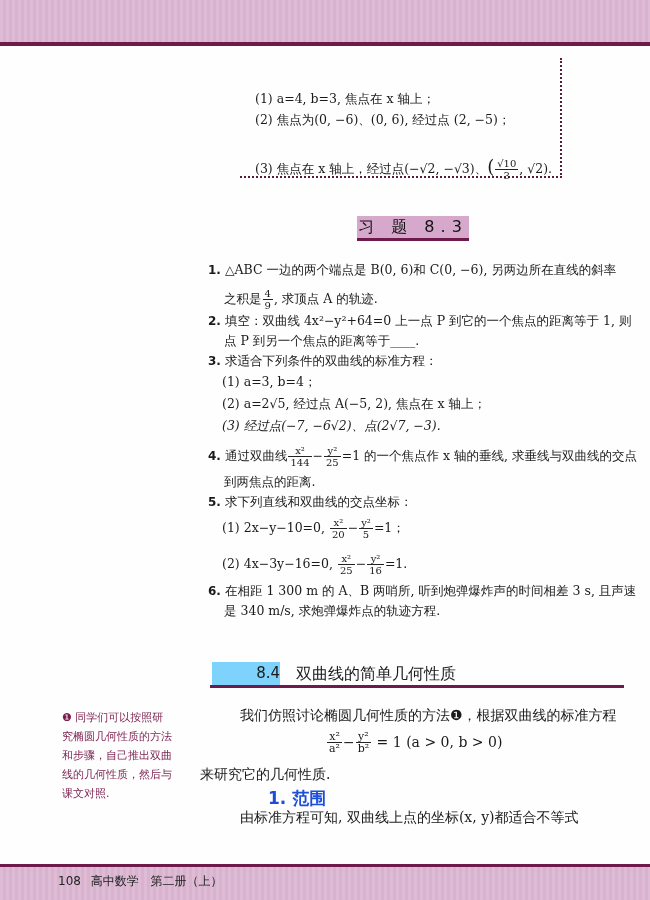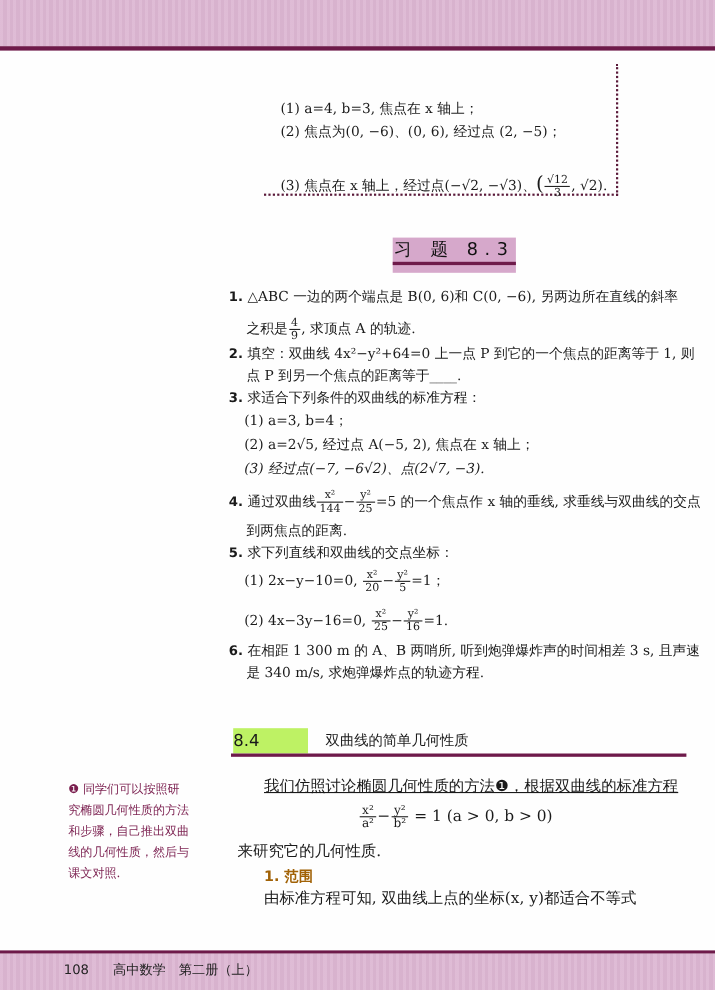--- a/index.html
+++ b/index.html
@@ -6,64 +6,64 @@
   body{width:650px;height:900px;position:relative;background:#fefefe;overflow:hidden;
        font-family:"DejaVu Serif","Liberation Serif",serif;color:#1a1a1a;}
   .top-band{position:absolute;left:0;top:0;width:650px;height:42px;background:#dcb6d2;
             background-image:repeating-linear-gradient(90deg,rgba(255,255,255,0.08) 0 3px,rgba(0,0,0,0.02) 3px 6px);}
   .top-rule{position:absolute;left:0;top:42px;width:650px;height:4px;background:#6e1a4a;}
   .bottom-rule{position:absolute;left:0;top:864px;width:650px;height:3px;background:#6e1a4a;}
   .bottom-band{position:absolute;left:0;top:867px;width:650px;height:33px;background:#dcb6d2;
             background-image:repeating-linear-gradient(90deg,rgba(255,255,255,0.08) 0 3px,rgba(0,0,0,0.02) 3px 6px);}
   .footer{position:absolute;left:58px;top:873px;font-family:"DejaVu Sans","Liberation Sans",sans-serif;font-size:12px;color:#222;}
   .footer .pg{margin-right:6px;}
-  .footer .book{margin-right:8px;margin-left:12px;}
+  .footer .book{margin-right:8px;}
 
   .exbox{position:absolute;left:240px;top:58px;width:320px;height:118px;
          border-right:2px dotted #5a1a3a;border-bottom:2px dotted #5a1a3a;}
   .line{position:absolute;font-size:12.5px;white-space:nowrap;line-height:16px;}
   .frac{display:inline-block;vertical-align:middle;text-align:center;font-size:10px;line-height:11px;margin:0 1px;}
   .frac .n{display:block;border-bottom:1px solid #222;padding:0 2px;}
   .frac .d{display:block;padding:0 2px;}
   .i{}
 
-  .ex-title{position:absolute;left:357px;top:216px;width:112px;height:32px;background:#d6a8cb;
+  .ex-title{position:absolute;left:357px;top:216px;width:112px;height:22px;background:#d6a8cb;
             font-family:"DejaVu Sans","Liberation Sans",sans-serif;font-size:16px;letter-spacing:6px;
             text-align:center;line-height:22px;color:#111;}
   .ex-title-rule{position:absolute;left:357px;top:238px;width:112px;height:3px;background:#6e1a4a;}
 
   .num{font-weight:bold;font-family:"DejaVu Sans","Liberation Sans",sans-serif;font-size:12px;}
 
-  .sec-box{position:absolute;left:212px;top:662px;width:68px;height:23px;background:#bef264;
-           font-family:"DejaVu Sans","Liberation Sans",sans-serif;font-size:15px;line-height:23px;text-align:left;}
-  .sec-title{position:absolute;left:296px;top:662px;font-family:"DejaVu Sans","Liberation Sans",sans-serif;font-size:13px;line-height:23px;}
+  .sec-box{position:absolute;left:212px;top:662px;width:68px;height:23px;background:#7dd3fc;
+           font-family:"DejaVu Sans","Liberation Sans",sans-serif;font-size:15px;line-height:23px;text-align:right;}
+  .sec-title{position:absolute;left:296px;top:662px;font-family:"DejaVu Sans","Liberation Sans",sans-serif;font-size:16px;line-height:23px;}
   .sec-rule{position:absolute;left:210px;top:685px;width:414px;height:3px;background:#6e1a4a;}
 
   .note{position:absolute;left:62px;top:708px;width:112px;font-size:11px;line-height:19px;color:#7a1e4e;}
   .body{font-size:14px;}
-  .subhead{color:#a16207;font-weight:bold;font-family:"DejaVu Sans","Liberation Sans",sans-serif;font-size:13px;}
+  .subhead{color:#1d4ed8;font-weight:bold;font-family:"DejaVu Sans","Liberation Sans",sans-serif;font-size:17px;margin-left:28px;}
 </style>
 </head>
 <body>
 
 <div class="top-band"></div>
 <div class="top-rule"></div>
 
 <div class="exbox"></div>
 <div class="line" style="left:255px;top:91px;">
   <span>(1)</span>
   <span>a=4, b=3, 焦点在 x 轴上；</span>
 </div>
 <div class="line" style="left:255px;top:112px;">
   <span>(2)</span>
   <span>焦点为(0, −6)、(0, 6), 经过点 (2, −5)；</span>
 </div>
 <div class="line" style="left:255px;top:138px;margin-top:20px;">
   <span>(3)</span>
-  <span>焦点在 x 轴上，经过点(−√2, −√3)、</span><span style="font-size:18px;">(</span><span class="frac"><span class="n">√12</span><span class="d">3</span></span><span>, √2).</span>
+  <span>焦点在 x 轴上，经过点(−√2, −√3)、</span><span style="font-size:18px;">(</span><span class="frac"><span class="n">√10</span><span class="d">3</span></span><span>, √2).</span>
 </div>
 
 <div class="ex-title">习 题 8.3</div>
 <div class="ex-title-rule"></div>
 
 <div class="line" style="left:208px;top:262px;text-align:center;">
   <span class="num">1.</span>
   <span>△ABC 一边的两个端点是 B(0, 6)和 C(0, −6), 另两边所在直线的斜率</span>
 </div>
 <div class="line" style="left:224px;top:288px;">
@@ -79,21 +79,21 @@
 <div class="line" style="left:208px;top:353px;">
   <span class="num">3.</span>
   <span>求适合下列条件的双曲线的标准方程：</span>
 </div>
 <div class="line" style="left:222px;top:374px;">(1) a=3, b=4；</div>
 <div class="line" style="left:222px;top:396px;">(2) a=2√5, 经过点 A(−5, 2), 焦点在 x 轴上；</div>
 <div class="line" style="left:222px;top:418px;font-style:italic;">(3) 经过点(−7, −6√2)、点(2√7, −3).</div>
 
 <div class="line" style="left:208px;top:445px;">
   <span class="num">4.</span>
-  <span>通过双曲线</span><span class="frac"><span class="n i">x²</span><span class="d">144</span></span><span>−</span><span class="frac"><span class="n i">y²</span><span class="d">25</span></span><span>=5 的一个焦点作 x 轴的垂线, 求垂线与双曲线的交点</span>
+  <span>通过双曲线</span><span class="frac"><span class="n i">x²</span><span class="d">144</span></span><span>−</span><span class="frac"><span class="n i">y²</span><span class="d">25</span></span><span>=1 的一个焦点作 x 轴的垂线, 求垂线与双曲线的交点</span>
 </div>
 <div class="line" style="left:224px;top:474px;">到两焦点的距离.</div>
 
 <div class="line" style="left:208px;top:494px;">
   <span class="num">5.</span>
   <span>求下列直线和双曲线的交点坐标：</span>
 </div>
 <div class="line" style="left:222px;top:517px;">
   <span>(1) 2x−y−10=0, </span><span class="frac"><span class="n i">x²</span><span class="d">20</span></span>−<span class="frac"><span class="n i">y²</span><span class="d">5</span></span><span>=1；</span>
 </div>
@@ -106,25 +106,25 @@
   <span>在相距 1 300 m 的 A、B 两哨所, 听到炮弹爆炸声的时间相差 3 s, 且声速</span>
 </div>
 <div class="line" style="left:224px;top:603px;">是 340 m/s, 求炮弹爆炸点的轨迹方程.</div>
 
 <div class="sec-box">8.4</div>
 <div class="sec-title">双曲线的简单几何性质</div>
 <div class="sec-rule"></div>
 
 <div class="note">❶ 同学们可以按照研究椭圆几何性质的方法和步骤，自己推出双曲线的几何性质，然后与课文对照.</div>
 
-<div class="line body" style="left:240px;top:707px;text-decoration:underline;">我们仿照讨论椭圆几何性质的方法❶，根据双曲线的标准方程</div>
+<div class="line body" style="left:240px;top:707px;">我们仿照讨论椭圆几何性质的方法❶，根据双曲线的标准方程</div>
 <div class="line body" style="left:326px;top:731px;">
   <span class="frac" style="font-size:11px;"><span class="n i">x²</span><span class="d i">a²</span></span><span>−</span><span class="frac" style="font-size:11px;"><span class="n i">y²</span><span class="d i">b²</span></span> <span>= 1 (a &gt; 0, b &gt; 0)</span>
 </div>
-<div class="line body" style="left:216px;top:766px;text-align:center;">来研究它的几何性质.</div>
+<div class="line body" style="left:200px;top:766px;text-align:center;">来研究它的几何性质.</div>
 <div class="line subhead" style="left:240px;top:790px;">1. 范围</div>
 <div class="line body" style="left:240px;top:809px;">由标准方程可知, 双曲线上点的坐标(x, y)都适合不等式</div>
 
 <div class="bottom-rule"></div>
 <div class="bottom-band"></div>
 <div class="footer">
   <span class="pg">108</span>
   <span class="book">高中数学</span>
   <span>第二册（上）</span>
 </div>

